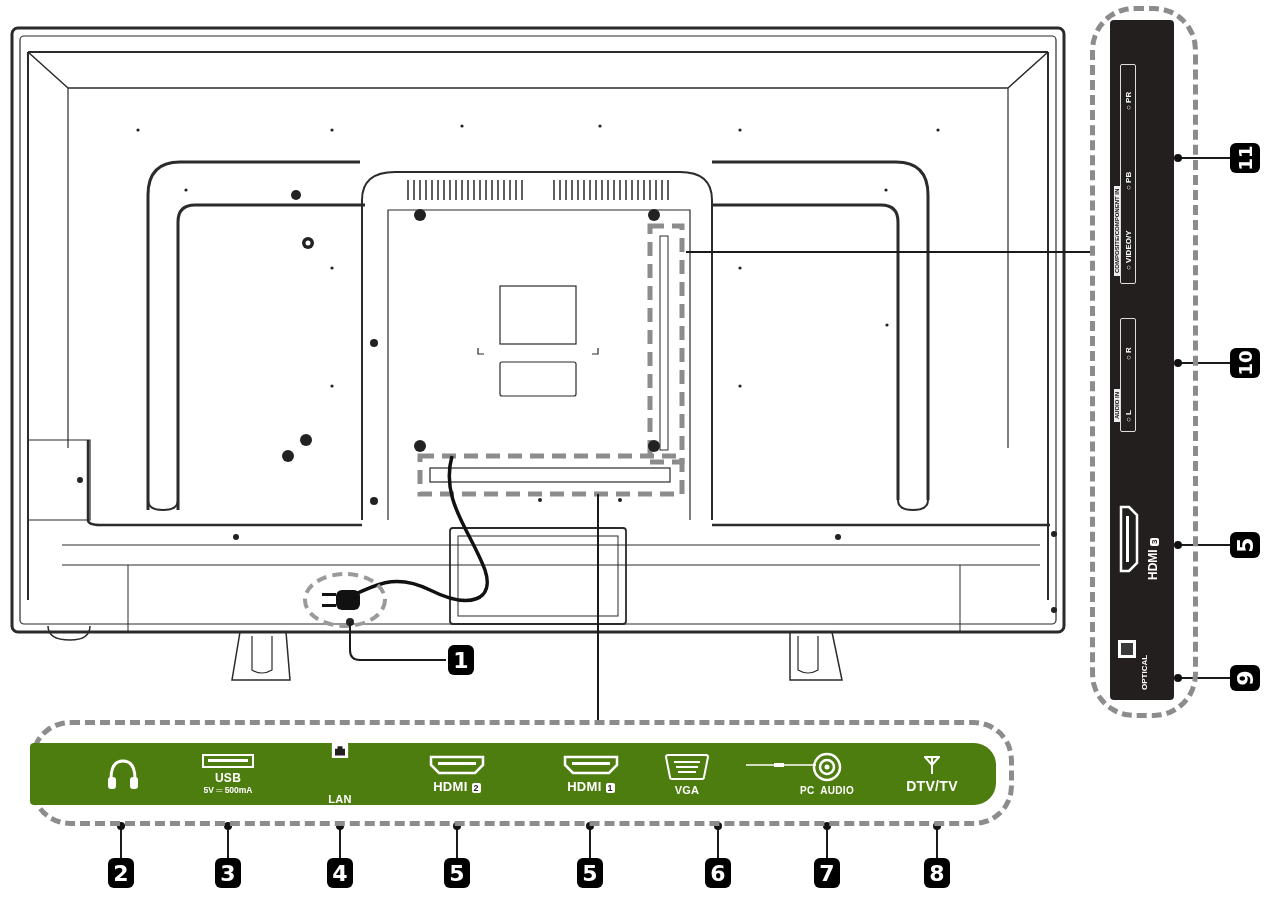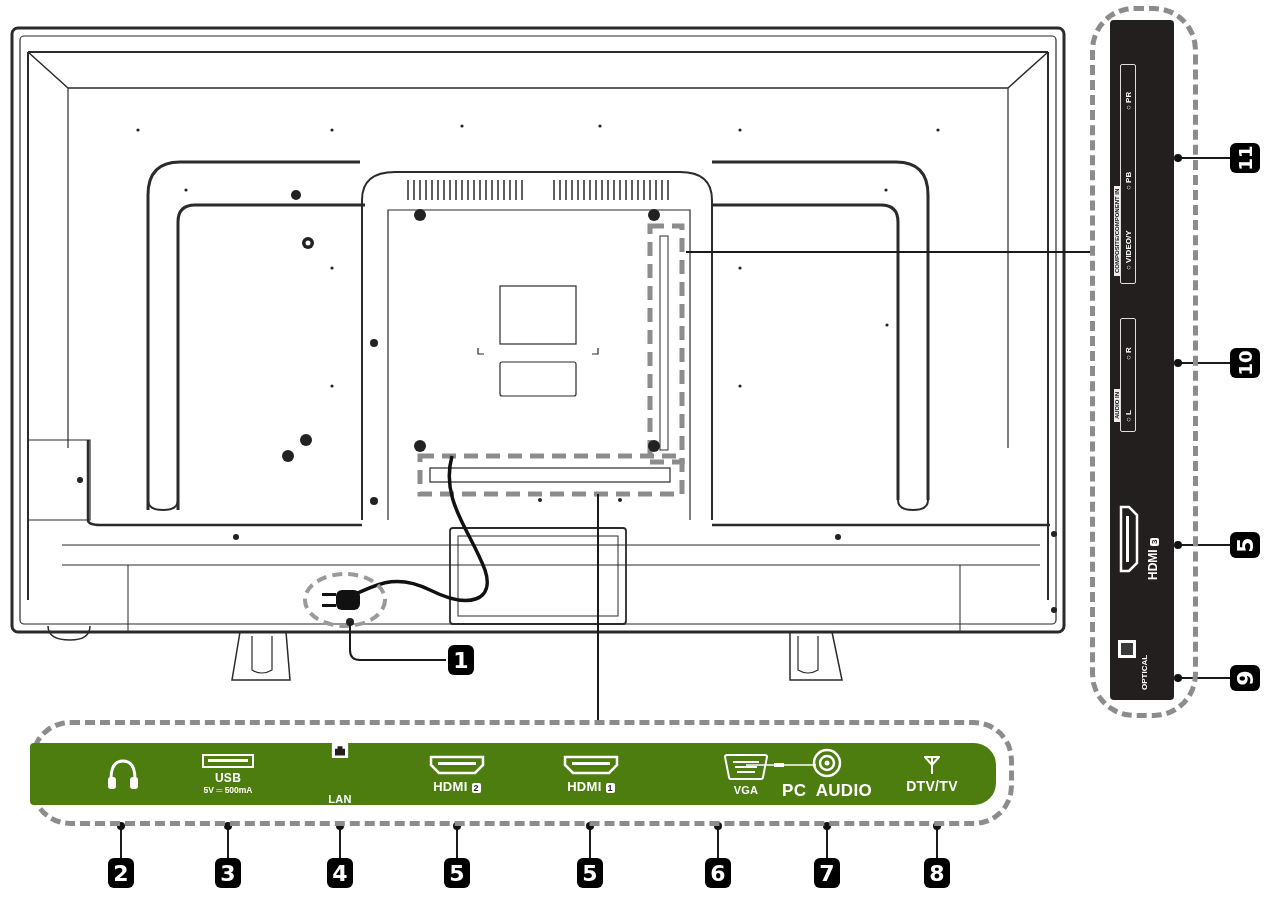--- a/index.html
+++ b/index.html
@@ -191,42 +191,42 @@
   <div class="port" style="left:524px;width:74px;">
     <svg width="58" height="22" viewBox="0 0 58 22">
       <path d="M3 3 L55 3 L55 11 L47 19 L11 19 L3 11 Z" fill="none" stroke="#fff" stroke-width="2.5"></path>
       <rect x="10" y="8" width="38" height="3" fill="#fff"></rect>
     </svg>
     <span class="lbl" style="font-size:13px">
       <span>HDMI</span>
       <span style="display:inline-block;background:#fff;color:#231f1e;font-size:9px;padding:0 2px;border-radius:2px;">1</span>
     </span>
   </div>
-  <div class="port" style="left:688px;width:56px;">
+  <div class="port" style="left:629px;width:56px;">
     <svg width="46" height="28" viewBox="0 0 46 28">
       <path d="M2 4 Q2 2 4 2 L42 2 Q44 2 44 4 L40 24 Q40 26 38 26 L8 26 Q6 26 6 24 Z" fill="none" stroke="#fff" stroke-width="2"></path>
       <g fill="#fff">
           <rect x="10" y="8" width="26" height="2"></rect>
           <rect x="12" y="13" width="22" height="2"></rect>
           <rect x="14" y="18" width="18" height="2"></rect>
         </g>
     </svg>
     <span class="lbl" style="font-size:11px">VGA</span>
   </div>
   <svg class="abs" style="left:716px;top:18px;" width="70" height="8" viewBox="0 0 70 8">
     <path d="M0 4 L70 4" stroke="#fff" stroke-width="1.5"></path>
     <rect x="28" y="2" width="10" height="4" fill="#fff"></rect>
   </svg>
   <div class="port" style="left:752px;width:90px;">
     <svg width="30" height="30" viewBox="0 0 30 30">
       <circle cx="15" cy="15" r="13" fill="none" stroke="#fff" stroke-width="2.5"></circle>
       <circle cx="15" cy="15" r="7" fill="none" stroke="#fff" stroke-width="2.5"></circle>
       <circle cx="15" cy="15" r="2.5" fill="#fff"></circle>
     </svg>
-    <span class="lbl" style="font-size:17px;white-space:pre">PC  AUDIO</span>
+    <span class="lbl" style="font-size:10px;white-space:pre">PC  AUDIO</span>
   </div>
   <div class="port" style="left:872px;width:60px;">
     <svg width="16" height="20" viewBox="0 0 16 20">
       <path d="M1 2 L15 2 L8 10 Z" fill="none" stroke="#fff" stroke-width="2"></path>
       <path d="M8 2 L8 19" stroke="#fff" stroke-width="2"></path>
     </svg>
     <span class="lbl" style="font-size:14px">DTV/TV</span>
   </div>
 </div>
 

